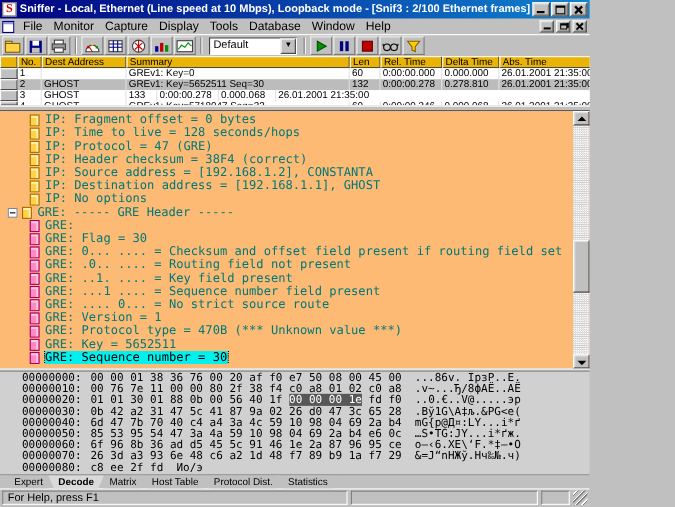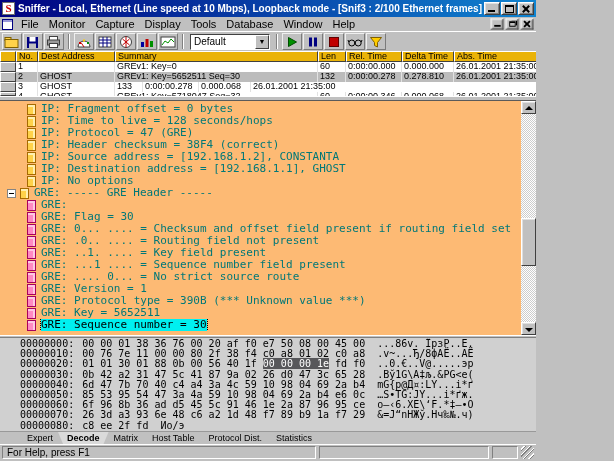--- a/index.html
+++ b/index.html
@@ -76,21 +76,21 @@
   .tl-text.sel{background:#00f0f0;color:#000;outline:1px dotted #000;}
 
   
   .hex{height:93px;flex:0 0 93px;background:#d0d0d0;padding:1px 20px;overflow:hidden;}
   .hex-line{font-family:"DejaVu Sans Mono",monospace;font-size:10px;line-height:10.2px;white-space:pre;color:#000;}
   .hx-off{margin-right:8px;}
   .hx-ascii{margin-left:12px;}
   .hx-sel{background:#57575a;color:#fff;}
 
   
-  .tabbar{height:13px;flex:0 0 13px;background:#c0c0c0;display:flex;align-items:stretch;padding-left:18px;border-top:1px solid #999;}
+  .tabbar{height:13px;flex:0 0 13px;background:#c0c0c0;display:flex;align-items:stretch;padding-left:4px;border-top:1px solid #999;}
   .tab{position:relative;padding:0 9px;margin-left:-4px;background:#c0c0c0;font-size:9px;line-height:12px;white-space:nowrap;clip-path:polygon(0 0,100% 0,calc(100% - 5px) 100%,5px 100%);filter:drop-shadow(1px 0 0 #808080) drop-shadow(-1px 0 0 #f4f4f4);}
   .tab:first-child{margin-left:0;}
   .tab.active{font-weight:bold;z-index:2;background:#dadada;}
 
   
   .statusbar{height:17px;flex:0 0 17px;display:flex;gap:3px;padding:1px 2px 2px 2px;border-top:1px solid #fff;background:#c0c0c0;}
   .sb-panel{height:13px;border:1px solid;border-color:#808080 #fff #fff #808080;font-size:10px;line-height:11px;padding:0 4px;color:#000;white-space:nowrap;overflow:hidden;}
   .sb-help{flex:1;}
   .sb-mid{width:170px;flex:0 0 170px;}
   .sb-small{width:26px;flex:0 0 26px;}
@@ -352,21 +352,21 @@
       <div class="tree-line lvl2">
           <span class="doc-icon gre"></span>
           <span class="tl-text">GRE: .... 0... = No strict source route</span>
         </div>
       <div class="tree-line lvl2">
           <span class="doc-icon gre"></span>
           <span class="tl-text">GRE: Version = 1</span>
         </div>
       <div class="tree-line lvl2">
           <span class="doc-icon gre"></span>
-          <span class="tl-text">GRE: Protocol type = 390B (*** Unknown value ***)</span>
+          <span class="tl-text">GRE: Protocol type = 470B (*** Unknown value ***)</span>
         </div>
       <div class="tree-line lvl2">
           <span class="doc-icon gre"></span>
           <span class="tl-text">GRE: Key = 5652511</span>
         </div>
       <div class="tree-line lvl2">
           <span class="doc-icon gre"></span>
           <span class="tl-text sel">GRE: Sequence number = 30</span>
         </div>
     </div>

